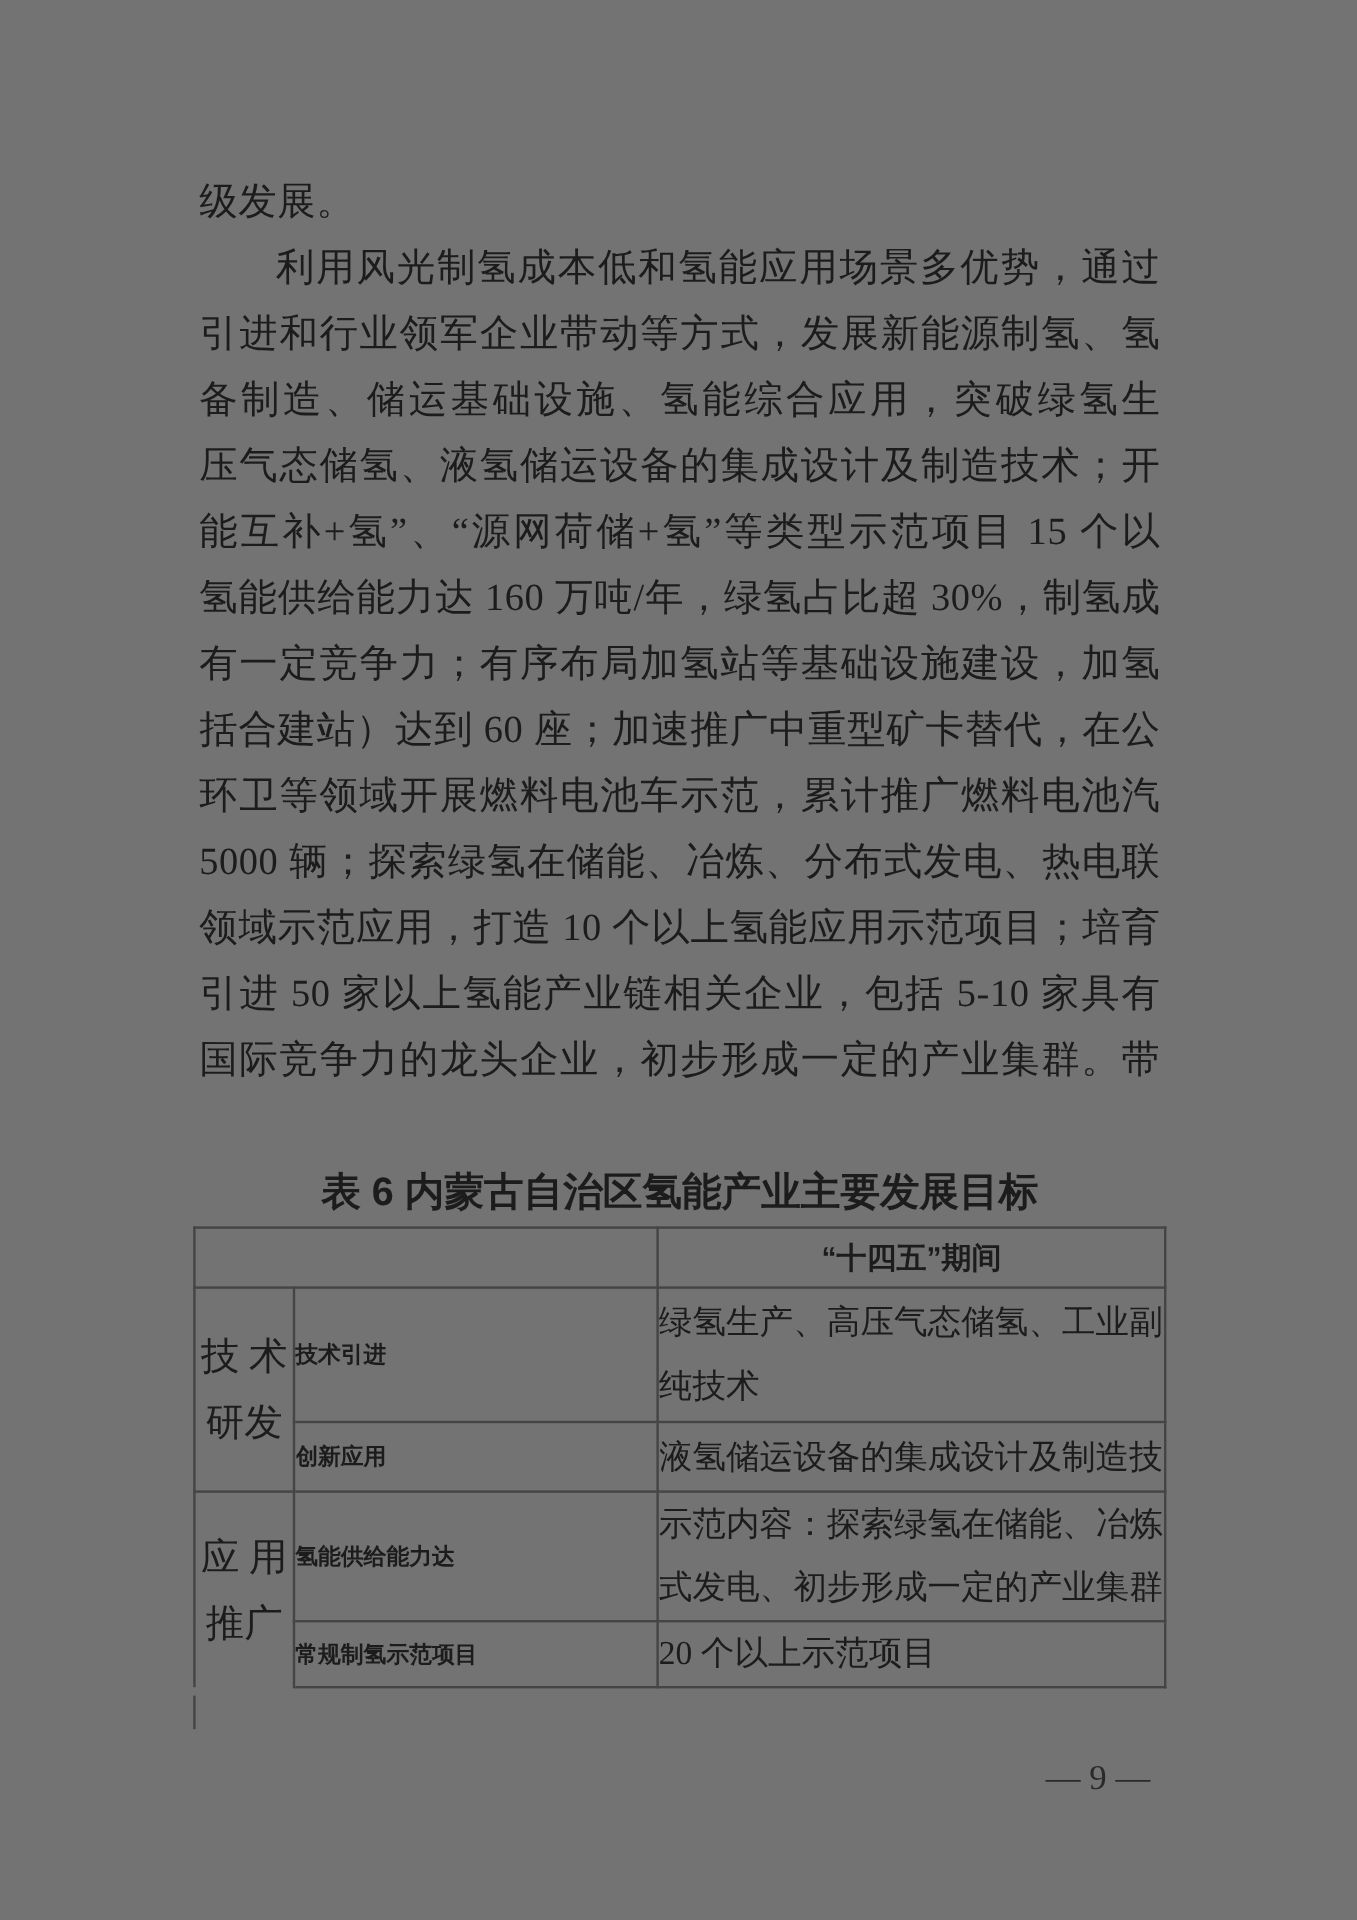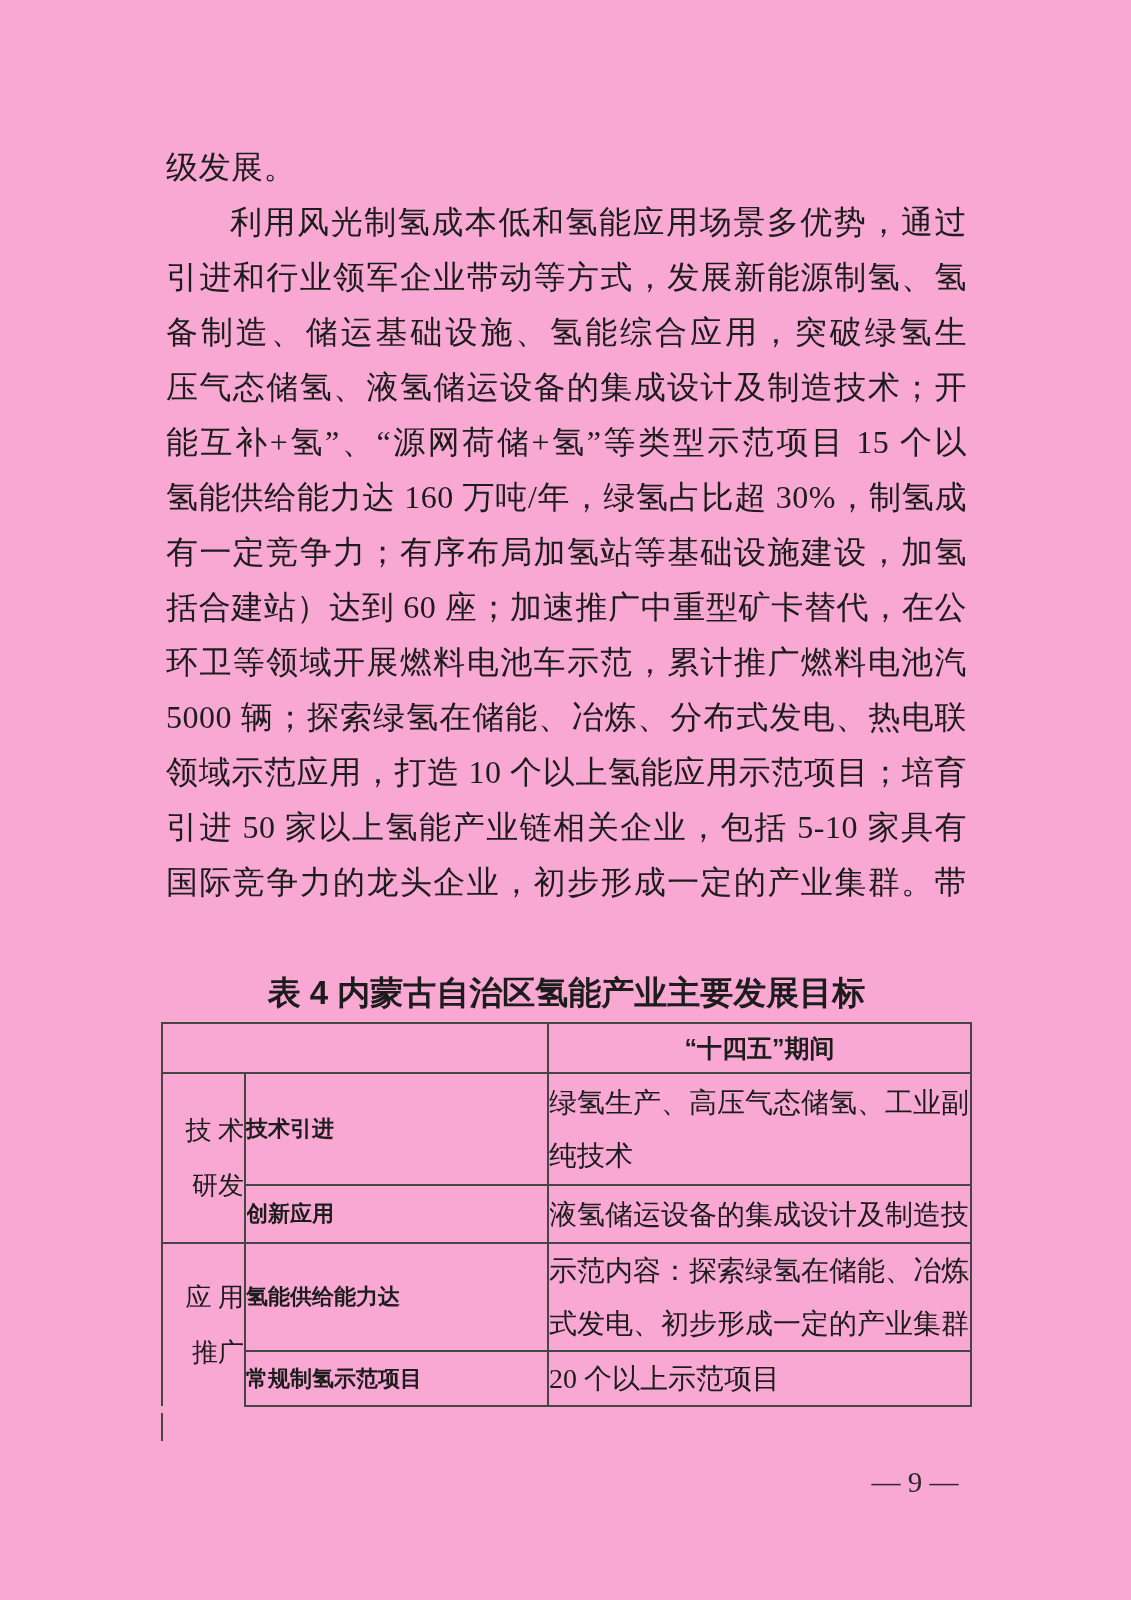--- a/index.html
+++ b/index.html
@@ -1,20 +1,20 @@
 <!DOCTYPE html>
 <html><head>
 <meta charset="utf-8">
 <style>
   html, body { margin: 0; padding: 0; background: #ffffff; }
   .page {
     position: relative;
     width: 1131px;
     height: 1600px;
-    background: #f9a8d4;
+    background: #737373;
     overflow: hidden;
     color: #1c1c1c;
     font-family: "Liberation Serif", "DejaVu Serif", serif;
     text-decoration: underline;
   }
   
   .body-text {
     position: absolute;
     top: 140px;
     left: 166px;
@@ -76,29 +76,29 @@
 
   .period-cell {
     text-align: center;
     font-weight: bold;
     font-size: 25px;
     font-family: "Liberation Sans", "DejaVu Sans", sans-serif;
   }
   .group-cell { padding: 0 8px; }
   .group-cell.open-bottom { border-bottom: none; }
   .gline {
-    font-size: 26px;
+    font-size: 32px;
     line-height: 55px;
-    text-align: right;
+    text-align: center;
     white-space: nowrap;
   }
   .item-cell {
     padding-left: 12px;
     font-weight: bold;
-    font-size: 22px;
+    font-size: 19px;
     font-family: "Liberation Sans", "DejaVu Sans", sans-serif;
   }
   .value-cell { padding-left: 13px; padding-right: 6px; }
   .vline {
     font-size: 28px;
     line-height: 53px;
     white-space: nowrap;
     overflow: hidden;
   }
 
@@ -140,21 +140,21 @@
     <div class="line">氢能供给能力达 160 万吨/年，绿氢占比超 30%，制氢成本具</div>
     <div class="line">有一定竞争力；有序布局加氢站等基础设施建设，加氢站（包</div>
     <div class="line">括合建站）达到 60 座；加速推广中重型矿卡替代，在公交、</div>
     <div class="line">环卫等领域开展燃料电池车示范，累计推广燃料电池汽车</div>
     <div class="line">5000 辆；探索绿氢在储能、冶炼、分布式发电、热电联供等</div>
     <div class="line">领域示范应用，打造 10 个以上氢能应用示范项目；培育或</div>
     <div class="line">引进 50 家以上氢能产业链相关企业，包括 5-10 家具有一定</div>
     <div class="line">国际竞争力的龙头企业，初步形成一定的产业集群。带动氢</div>
   </div>
 
-  <div class="table-title">表 4  内蒙古自治区氢能产业主要发展目标</div>
+  <div class="table-title">表 6  内蒙古自治区氢能产业主要发展目标</div>
 
   <table class="goals-table">
     <colgroup>
         <col class="c1">
         <col class="c2">
         <col class="c3">
       </colgroup>
     <tbody>
       <tr class="r-header">
         <td colspan="2" class="empty-cell"></td>

